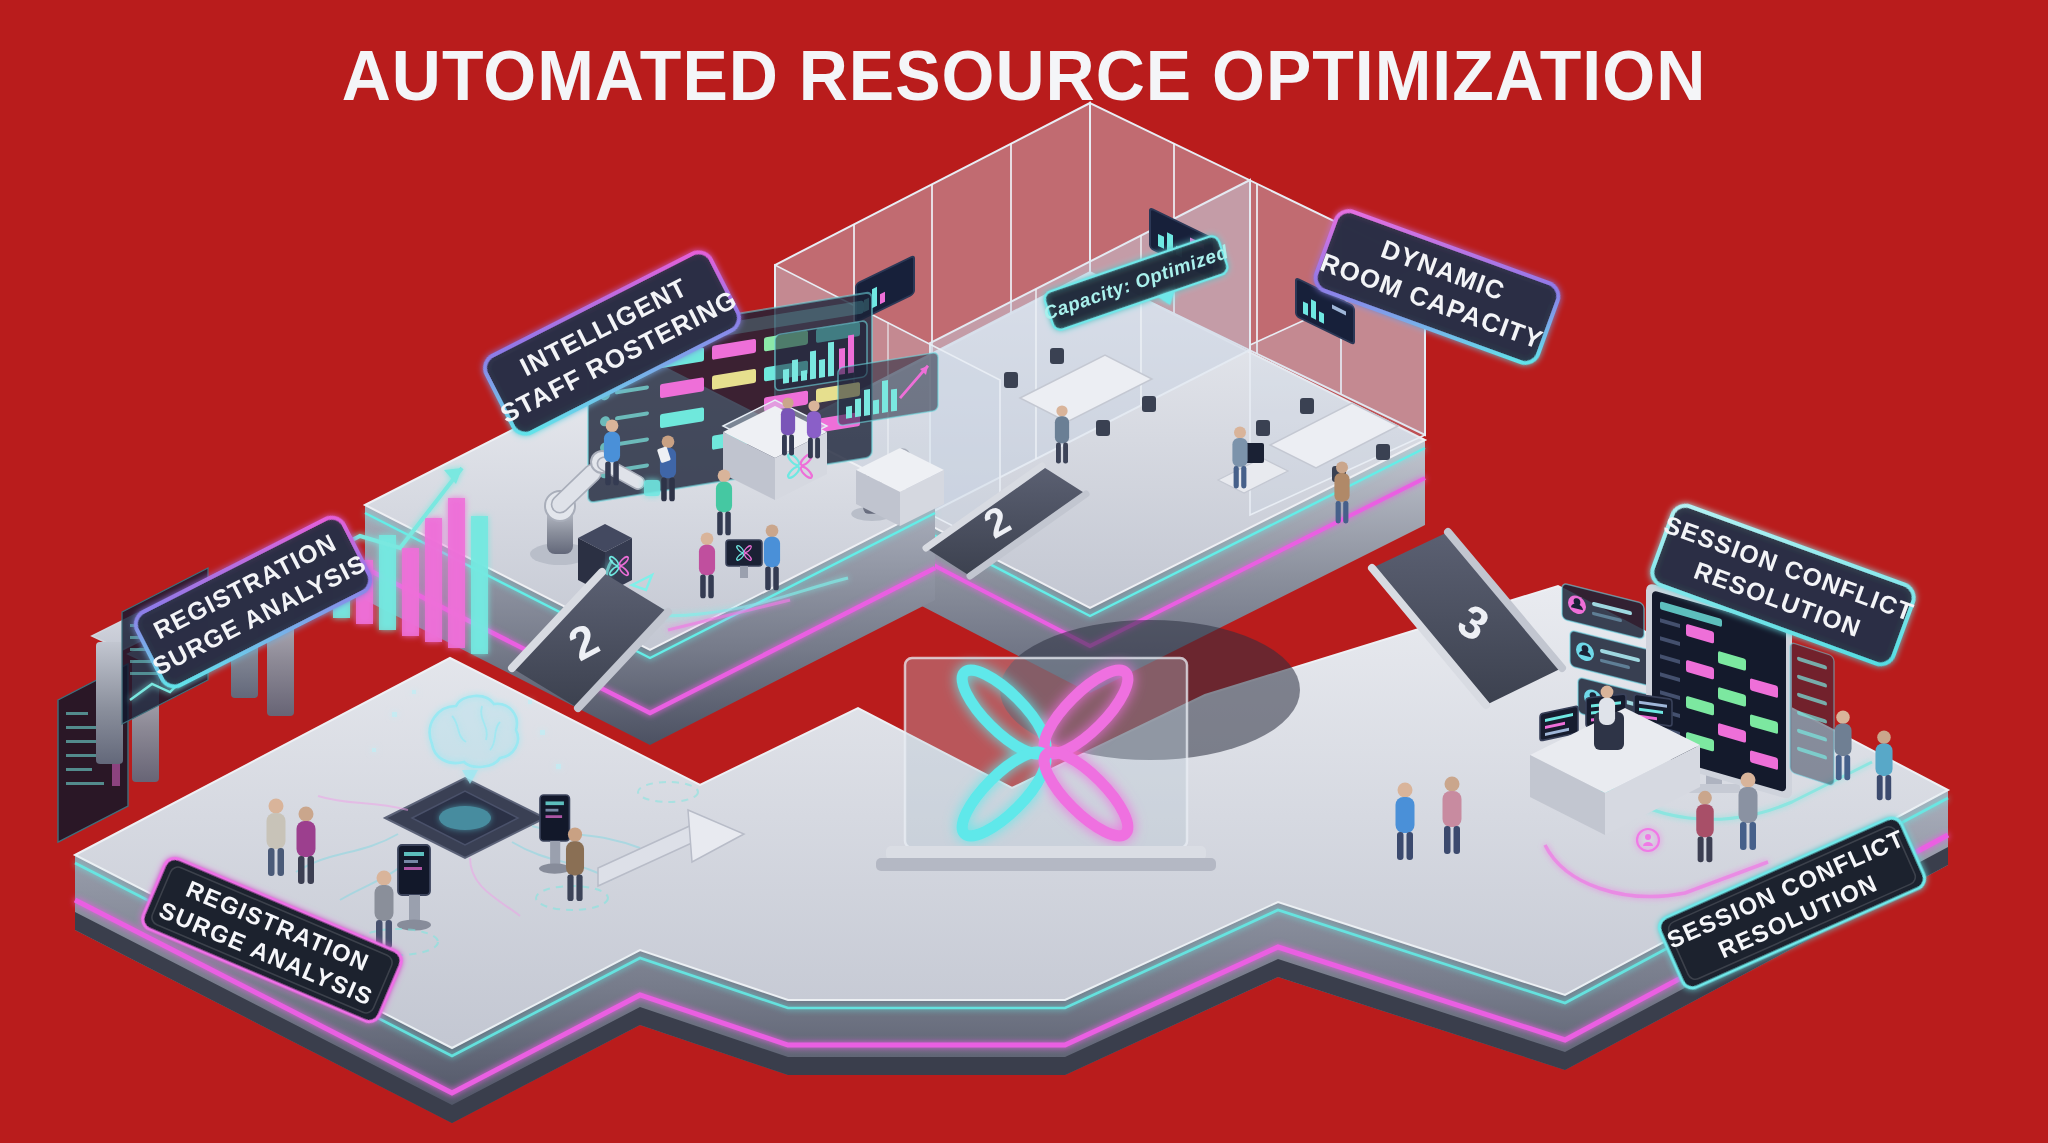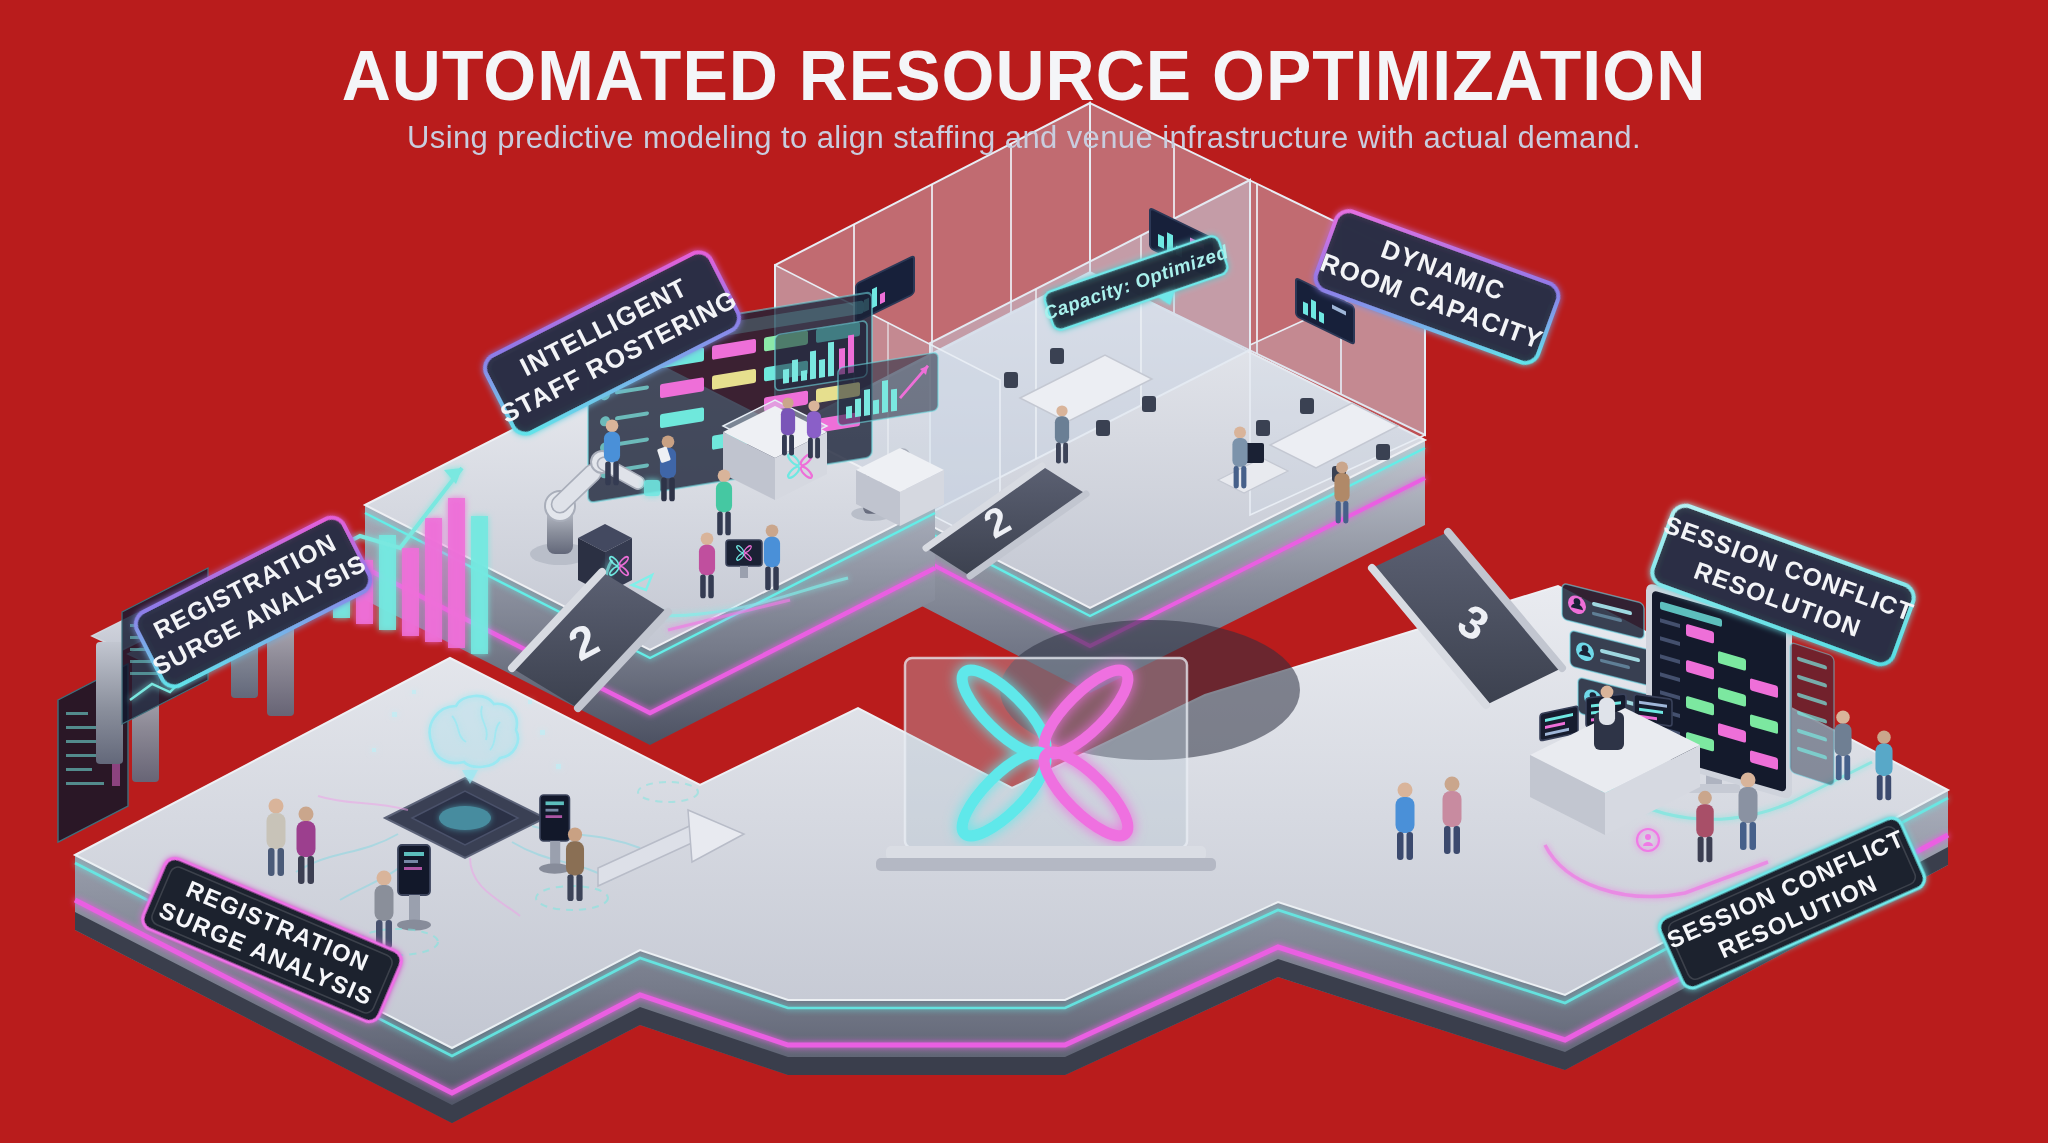--- a/index.html
+++ b/index.html
@@ -15,21 +15,20 @@
   .ramp-num{fill:#eef0f5;font-family:"Liberation Sans",sans-serif;font-weight:bold;}
   .cap-text{fill:#a9f0ec;font-family:"Liberation Sans",sans-serif;font-weight:bold;font-style:italic;letter-spacing:.6px;}
 </style>
 </head>
 <body>
 
 <div class="stage">
 
   <div class="hdr">
     <h1>AUTOMATED RESOURCE OPTIMIZATION</h1>
-    <p>Using predictive modeling to align staffing and venue infrastructure with actual demand.</p>
   </div>
 
   <svg width="2048" height="1143" viewBox="0 0 2048 1143">
     <defs>
       <linearGradient id="metalTop" x1="0" y1="0" x2="0" y2="1">
         <stop offset="0" stop-color="#e9ebf0"></stop>
           <stop offset="1" stop-color="#c3c7d2"></stop>
       </linearGradient>
       <linearGradient id="metalSide" x1="0" y1="0" x2="0" y2="1">
         <stop offset="0" stop-color="#c2c6d0"></stop>

